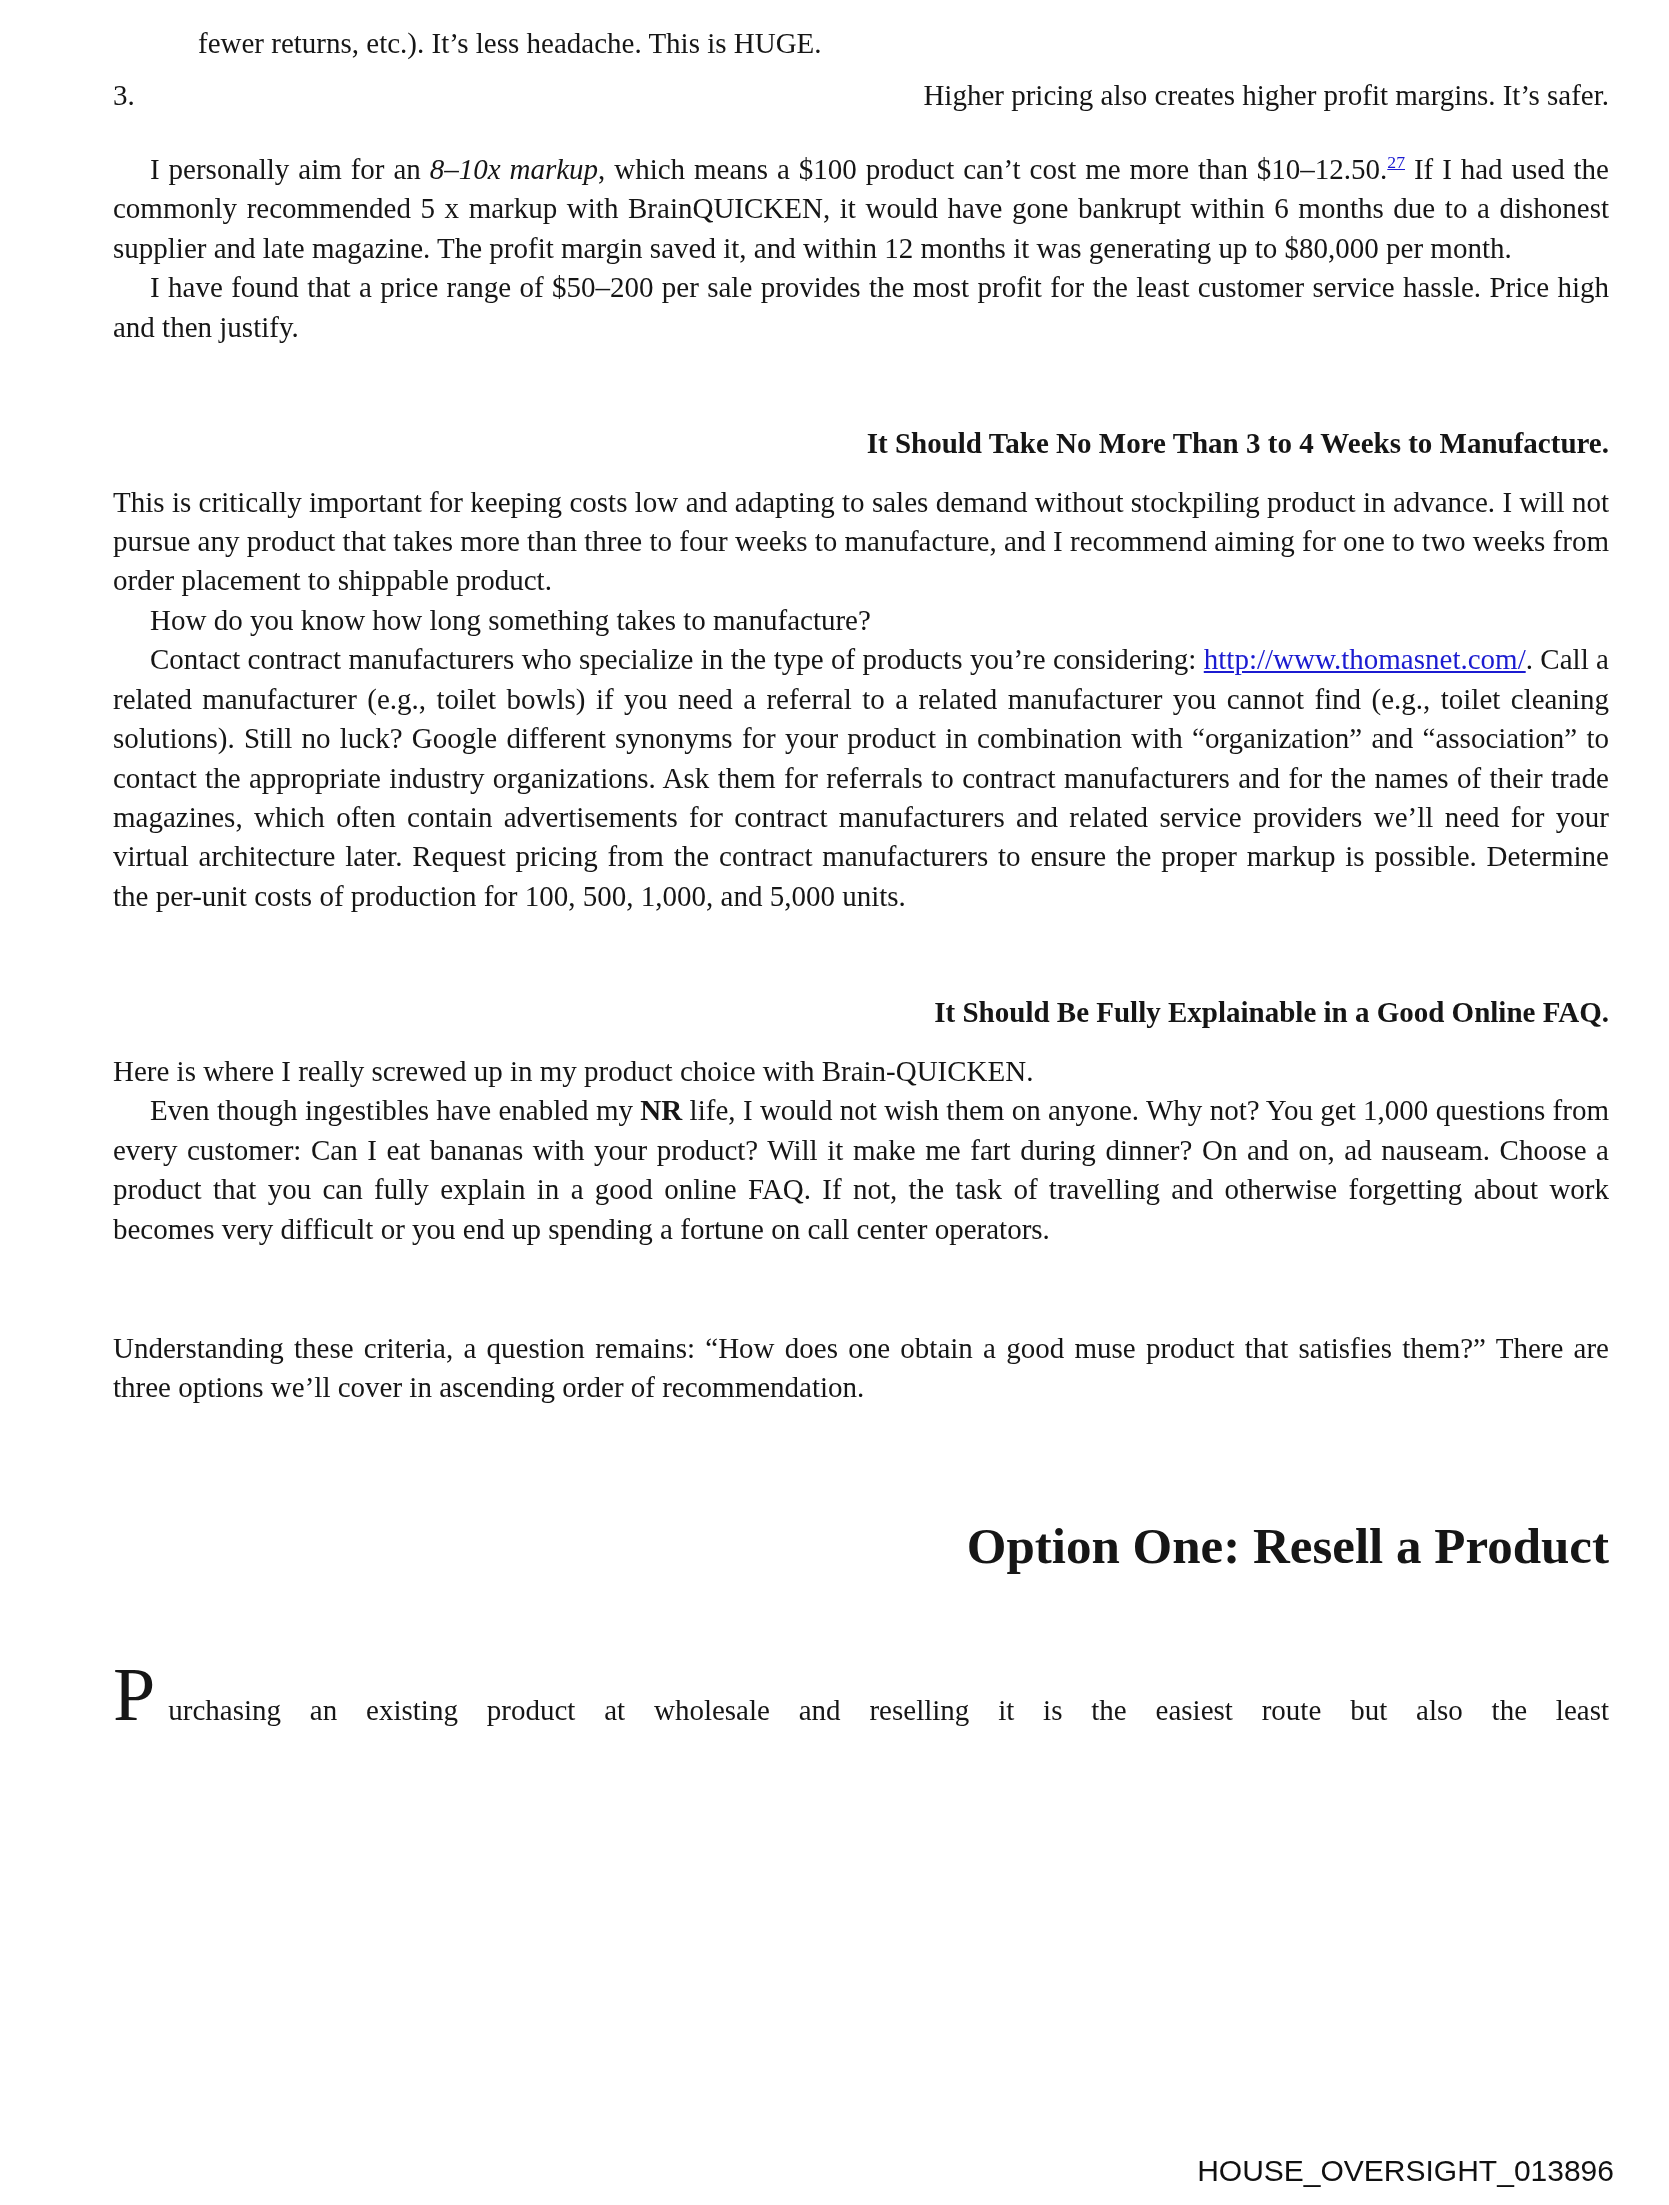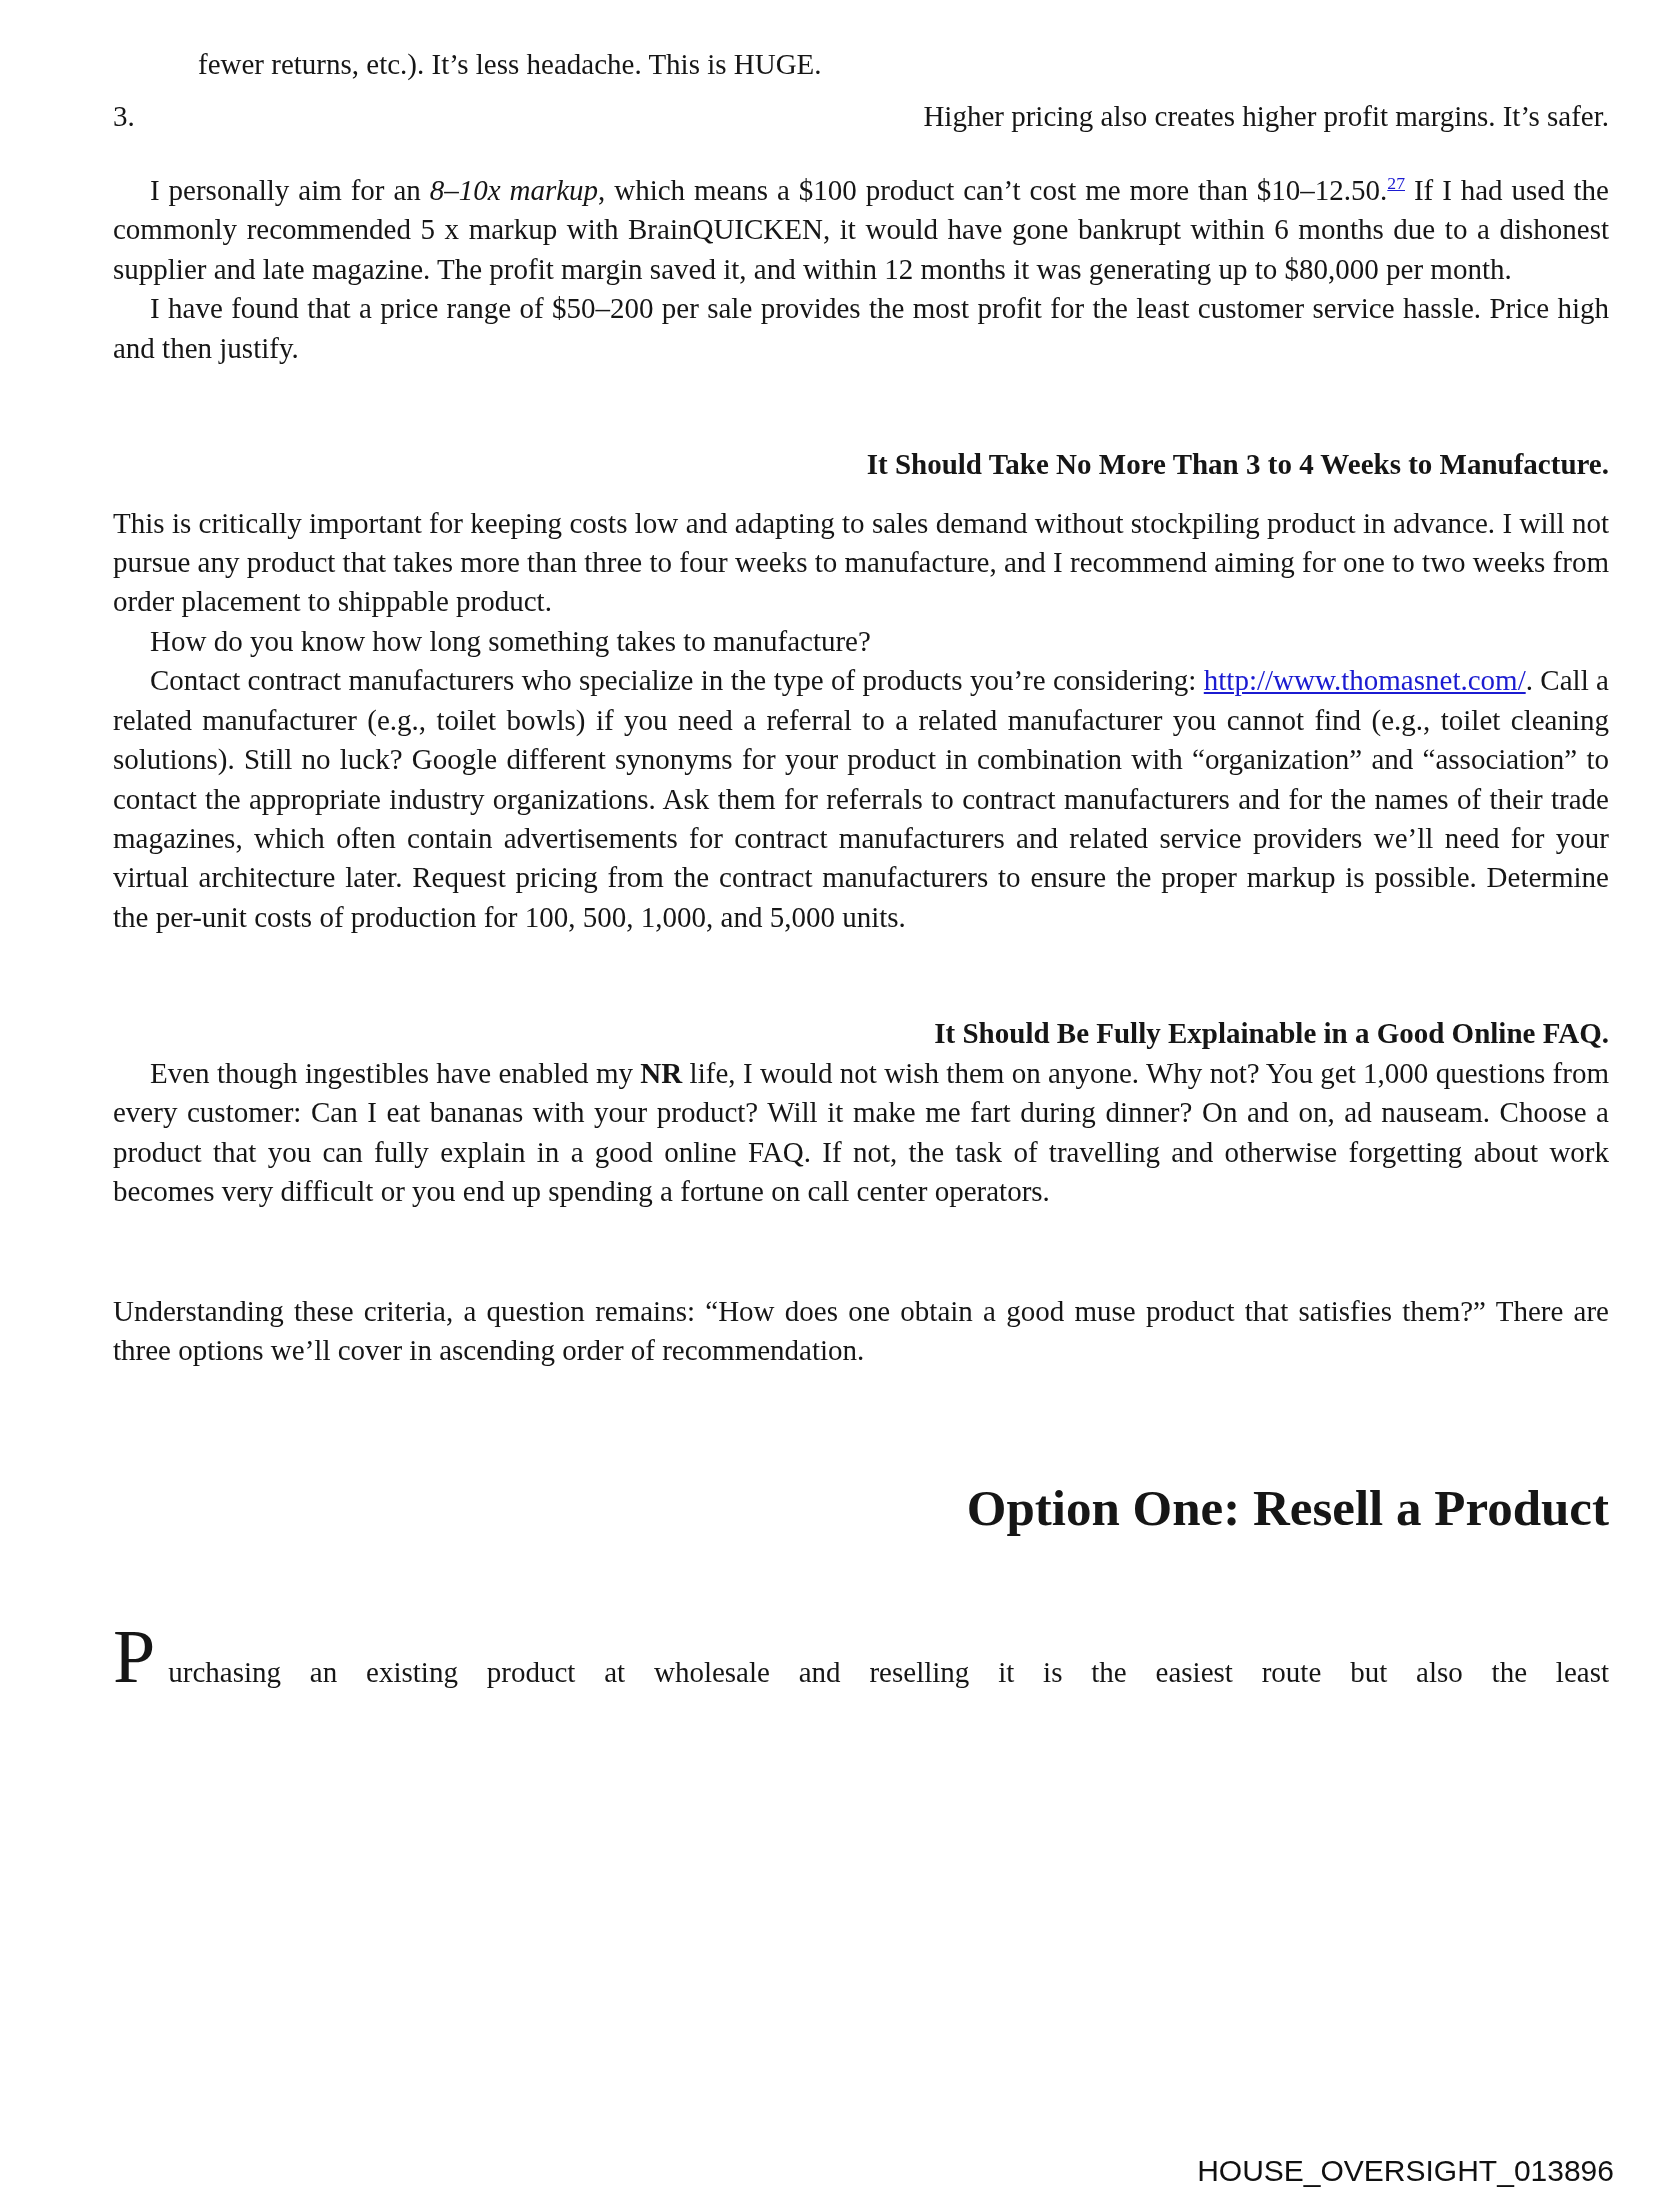--- a/index.html
+++ b/index.html
@@ -8,21 +8,21 @@
     width: 1669px;
     height: 2205px;
     position: relative;
     font-family: "Liberation Serif", serif;
     color: #161616;
   }
   .page {
     position: relative;
     width: 100%;
     height: 100%;
-    padding: 45px 60px 0 113px;
+    padding: 24px 60px 0 113px;
   }
   .body-text {
     font-size: 29px;
     line-height: 1.36;
     text-align: justify;
   }
   .cont-line {
     margin-left: 85px;
     text-align: left;
   }
@@ -105,20 +105,21 @@
   <h2 class="section-heading">It Should Take No More Than 3 to 4 Weeks to Manufacture.</h2>
 
   <p class="body-text para after-heading">This is critically important for keeping costs low and adapting to sales demand without stockpiling product in advance. I will not pursue any product that takes more than three to four weeks to manufacture, and I recommend aiming for one to two weeks from order placement to shippable product.</p>
 
   <p class="body-text para indent">How do you know how long something takes to manufacture?</p>
 
   <p class="body-text para indent">Contact contract manufacturers who specialize in the type of products you’re considering: <a class="link" href="#">http://www.thomasnet.com/</a>. Call a related manufacturer (e.g., toilet bowls) if you need a referral to a related manufacturer you cannot find (e.g., toilet cleaning solutions). Still no luck? Google different synonyms for your product in combination with “organization” and “association” to contact the appropriate industry organizations. Ask them for referrals to contract manufacturers and for the names of their trade magazines, which often contain advertisements for contract manufacturers and related service providers we’ll need for your virtual architecture later. Request pricing from the contract manufacturers to ensure the proper markup is possible. Determine the per-unit costs of production for 100, 500, 1,000, and 5,000 units.</p>
 
   <h2 class="section-heading">It Should Be Fully Explainable in a Good Online FAQ.</h2>
 
+  <p class="body-text para after-heading">Here is where I really screwed up in my product choice with Brain-QUICKEN.</p>
 
   <p class="body-text para indent">Even though ingestibles have enabled my <strong>NR</strong> life, I would not wish them on anyone. Why not? You get 1,000 questions from every customer: Can I eat bananas with your product? Will it make me fart during dinner? On and on, ad nauseam. Choose a product that you can fully explain in a good online FAQ. If not, the task of travelling and otherwise forgetting about work becomes very difficult or you end up spending a fortune on call center operators.</p>
 
   <p class="body-text para standalone">Understanding these criteria, a question remains: “How does one obtain a good muse product that satisfies them?” There are three options we’ll cover in ascending order of recommendation.</p>
 
   <h1 class="big-heading">Option One: Resell a Product</h1>
 
   <p class="dropcap-para">
     <span class="dropcap">P</span><span>urchasing an existing product at wholesale and reselling it is the easiest route but also the least</span>
   </p>

